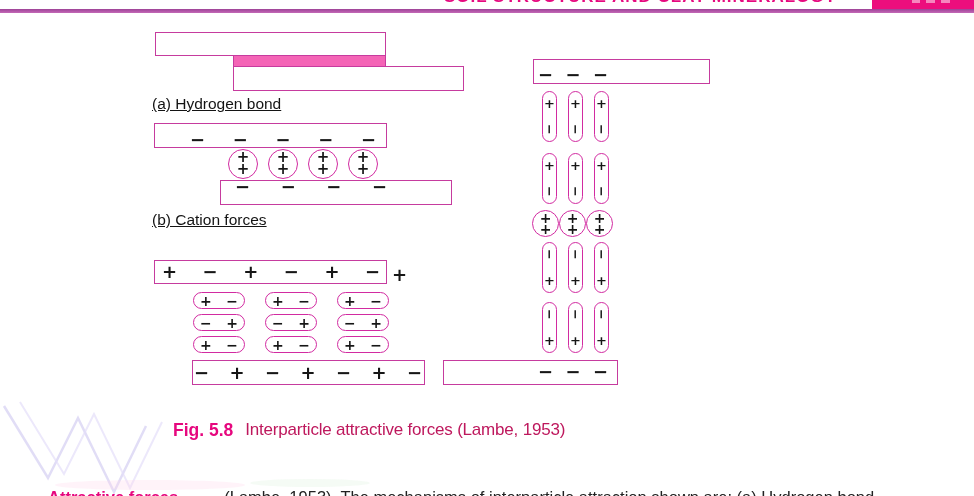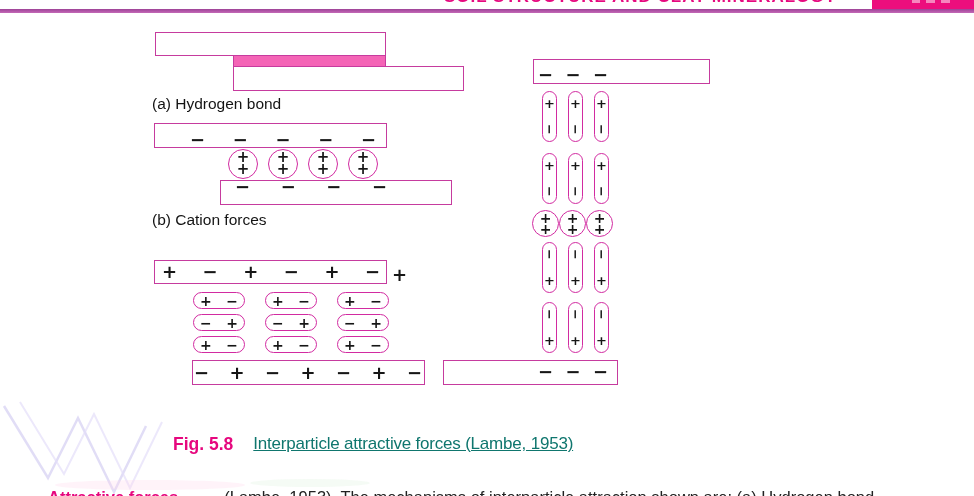--- a/index.html
+++ b/index.html
@@ -38,25 +38,25 @@
     display:flex;justify-content:space-between;align-items:center;padding:0 6px;box-sizing:border-box;}
   .hpill .sign{font-size:14px;width:auto;}
   .vrow{position:absolute;display:flex;justify-content:space-between;}
   .vpill{width:15px;height:51px;border:1.6px solid #d22ba1;border-radius:9px;background:#fff;
     display:flex;flex-direction:column;justify-content:space-between;align-items:center;
     padding:5px 0;box-sizing:border-box;}
   .vpill .sign{font-size:13px;width:auto;}
   .vbar{transform:rotate(90deg);}
   
   .dlabel{position:absolute;font:400 15.5px/1.2 "Liberation Sans",sans-serif;color:#141414;
-    white-space:nowrap;}
-  .caption{position:absolute;left:173px;top:434px;display:flex;gap:20px;align-items:flex-start;
+    white-space:nowrap;text-decoration:underline;}
+  .caption{position:absolute;left:173px;top:420px;display:flex;gap:12px;align-items:flex-start;
     white-space:nowrap;}
   .caption .fig{font:700 17.5px/1.2 "Liberation Sans",sans-serif;color:#e6077e;}
-  .caption .captext{font:400 17px/1.2 "Liberation Sans",sans-serif;color:#0f766e;letter-spacing:-.2px;text-decoration:underline;}
+  .caption .captext{font:400 17px/1.2 "Liberation Sans",sans-serif;color:#be185d;letter-spacing:-.2px;}
   
   .bottom-line{position:absolute;left:48px;top:488px;white-space:nowrap;
     font:400 16.5px/1.2 "Liberation Sans",sans-serif;color:#222;}
   .bottom-line .hl{font-weight:700;color:#e6077e;}
   .bottom-line .cont{padding-left:46px;}
   
   .watermark{position:absolute;left:0;top:378px;pointer-events:none;}
 </style>
 </head>
 <body>

